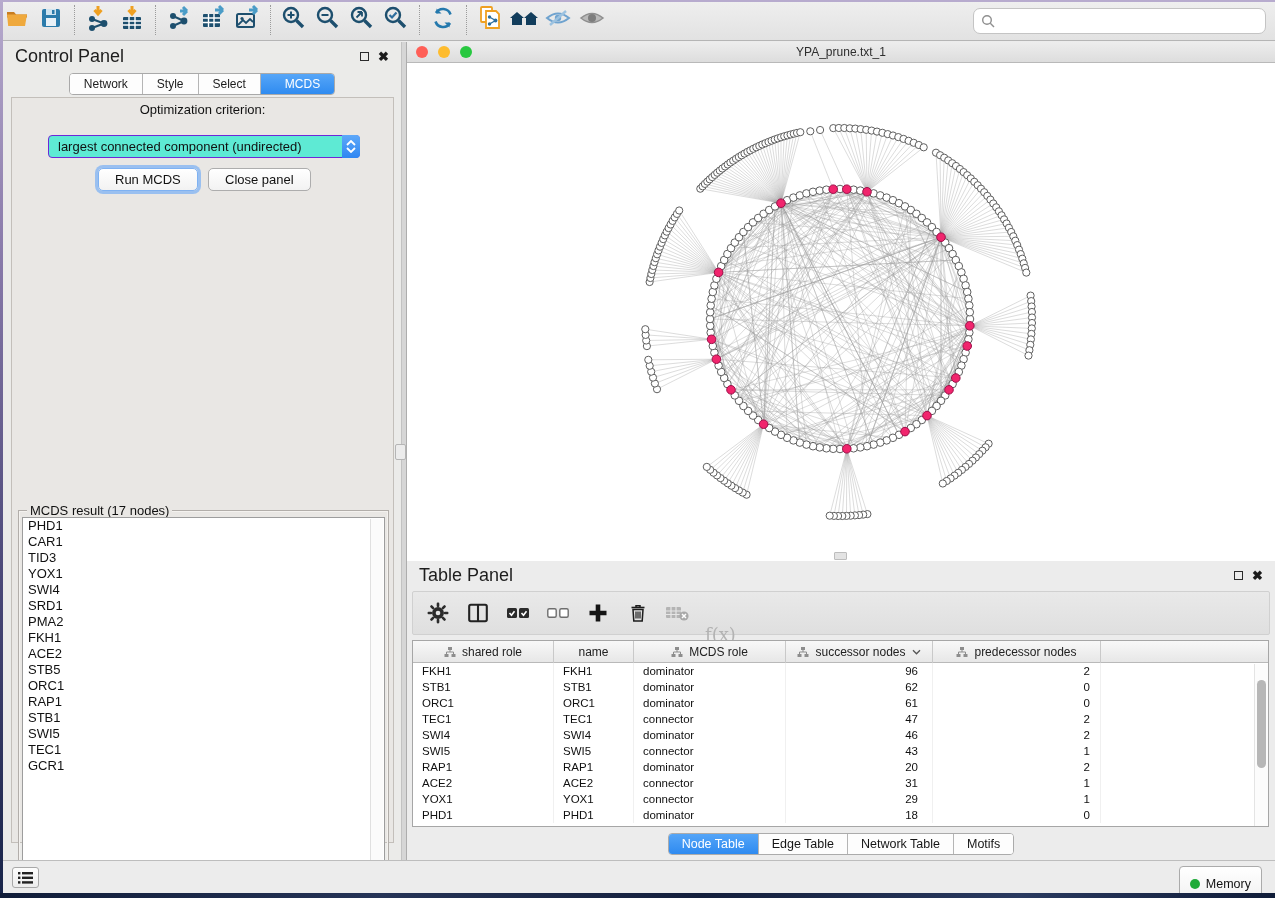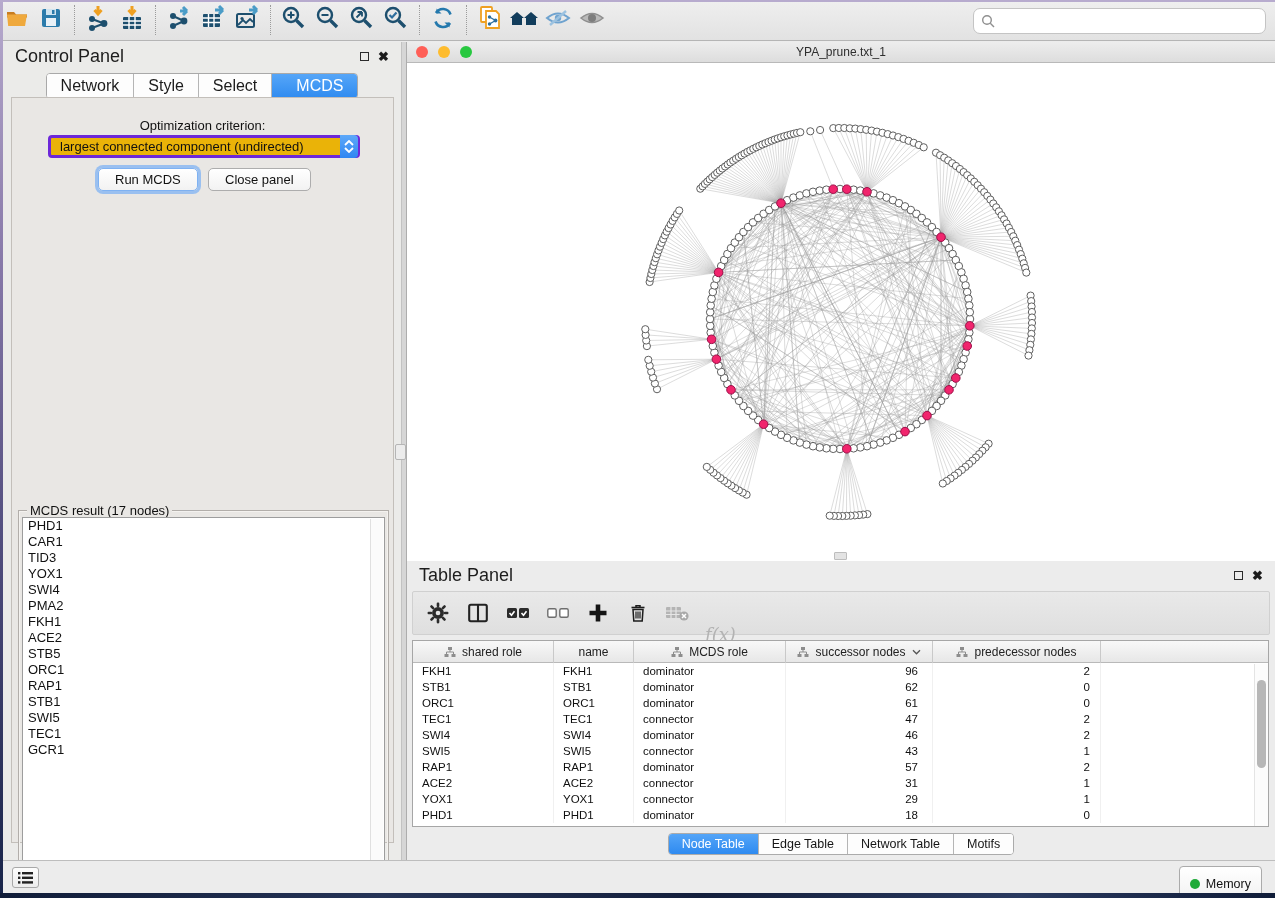--- a/index.html
+++ b/index.html
@@ -29,30 +29,30 @@
   
   #control-panel { left:3px; top:42px; width:398px; height:818px; background:#ebebe9; }
   .panel-header { height:29px; display:flex; align-items:center; padding:0 12px; }
   .panel-title { font-size:18px; color:#1d1d1d; }
   .panel-hdr-icons { margin-left:auto; display:flex; align-items:center; gap:9px; }
   .float-box { width:9px; height:9px; border:1.5px solid #2b2b2b; display:inline-block; }
   .close-x { font-size:13px; font-weight:bold; color:#1b1b1b; line-height:9px; }
 
   .seg-tabs { display:flex; justify-content:center; margin-top:2px; }
   .seg-group { display:flex; border:1px solid #a9a9a9; border-radius:4px; overflow:hidden; background:#fff; }
-  .seg-tab { font-size:16px; color:#1c1c1c; padding:3px 14px; border-right:1px solid #b5b5b5;
+  .seg-tab { font-size:12px; color:#1c1c1c; padding:3px 14px; border-right:1px solid #b5b5b5;
     background:#fdfdfd; cursor:default; }
   .seg-tab:last-child { border-right:none; }
   .seg-tab.active { background:linear-gradient(#56a6f8,#2f8bf0); color:#fff;padding-left:24px; }
 
   #cp-content { left:8px; top:55px; width:383px; height:746px;
     background:#e9e7e4; border:1px solid #c3bfba; }
-  #opt-label { margin-top:20px; text-align:center; font-size:13px; color:#111; }
+  #opt-label { margin-top:4px; text-align:center; font-size:13px; color:#111; }
   #criterion-select { position:absolute; left:36px; top:37px; width:312px; height:23px;
-    background:#eab308; border:3px solid #6d28d9; border-radius:4px; display:flex; align-items:center; }
+    background:#5eead4; border:1px solid #6d28d9; border-radius:4px; display:flex; align-items:center; }
   #criterion-value { font-size:13px; color:#111; padding-left:9px; flex:1; white-space:nowrap; }
   #criterion-stepper { width:18px; height:23px; margin-right:-1px; border-radius:0 4px 4px 0;
     background:linear-gradient(#5ea9f9,#2f86f2); display:flex; flex-direction:column;
     align-items:center; justify-content:center; gap:1px; }
   .btn { height:23px; background:linear-gradient(#ffffff,#f2f2f2); border:1px solid #adadad;
     border-radius:5px; font-size:13px; color:#111; padding:0 16px; }
   #run-btn { position:absolute; left:86px; top:70px; border:1px solid #7fb2f2;
     box-shadow:0 0 0 3px rgba(90,160,250,.55); }
   #closepanel-btn { position:absolute; left:196px; top:70px; }
 
@@ -81,21 +81,21 @@
   .traffic { width:12px; height:12px; border-radius:50%; margin-left:9px; }
   #net-title { position:absolute; left:0; right:0; text-align:center; font-size:12px; color:#2e2e2e; }
   #network-canvas { position:relative; width:868px; height:498px; background:#fff; overflow:hidden;}
 
   
   #table-panel { left:407px; top:561px; width:868px; height:299px; background:#ececec; }
   #tp-toolbar { position:absolute; left:5px; top:30px; width:858px; height:44px;
     background:linear-gradient(#e9e9e9,#dfdfdf); border:1px solid #d0d0d0; border-radius:2px;
     display:flex; align-items:center; padding-left:12px; gap:14px;}
   .tp-btn { width:26px; height:26px; display:flex; align-items:center; justify-content:center;}
-  .fx-label { font-family:"DejaVu Serif", serif; font-style:italic; color:#b3b3b3; font-size:18px;margin-top:42px;}
+  .fx-label { font-family:"DejaVu Serif", serif; color:#b3b3b3; font-size:18px;margin-top:42px;}
 
   #node-table { position:absolute; left:5px; top:79px; width:857px; height:187px;
     background:#fff; border:1px solid #a6a6a6; overflow:hidden;}
   #node-table-header { display:flex; height:22px; background:linear-gradient(#f8f8f8,#e7e7e7);
     border-bottom:1px solid #b9b9b9; }
   .th { display:flex; align-items:center; justify-content:center; gap:6px;
     font-size:12px; color:#222; border-right:1px solid #c9c9c9; height:22px; }
   .td { font-size:11.5px; color:#101010; height:16px; line-height:16px;
     border-right:1px solid #f0f0f0; white-space:nowrap; overflow:hidden;}
   .t-row { display:flex; }
@@ -337,20 +337,21 @@
       <button id="run-btn" class="btn">Run MCDS</button>
       <button id="closepanel-btn" class="btn">Close panel</button>
       <div id="mcds-group">
         <span id="mcds-group-title">MCDS result (17 nodes)</span>
         <div id="mcds-list">
           <div class="list-item">PHD1</div>
             <div class="list-item">CAR1</div>
             <div class="list-item">TID3</div>
             <div class="list-item">YOX1</div>
             <div class="list-item">SWI4</div>
+            <div class="list-item">SRD1</div>
             <div class="list-item">PMA2</div>
             <div class="list-item">FKH1</div>
             <div class="list-item">ACE2</div>
             <div class="list-item">STB5</div>
             <div class="list-item">ORC1</div>
             <div class="list-item">RAP1</div>
             <div class="list-item">STB1</div>
             <div class="list-item">SWI5</div>
             <div class="list-item">TEC1</div>
             <div class="list-item">GCR1</div>
@@ -1315,21 +1316,21 @@
             <div class="td cell-left" style="width: 141px;">SWI5</div>
             <div class="td cell-left" style="width: 80px;">SWI5</div>
             <div class="td cell-left" style="width: 152px;">connector</div>
             <div class="td cell-num-s" style="width: 147px;">43</div>
             <div class="td cell-num-p" style="width: 168px;">1</div>
           </div>
           <div class="t-row">
             <div class="td cell-left" style="width: 141px;">RAP1</div>
             <div class="td cell-left" style="width: 80px;">RAP1</div>
             <div class="td cell-left" style="width: 152px;">dominator</div>
-            <div class="td cell-num-s" style="width: 147px;">57</div>
+            <div class="td cell-num-s" style="width: 147px;">20</div>
             <div class="td cell-num-p" style="width: 168px;">2</div>
           </div>
           <div class="t-row">
             <div class="td cell-left" style="width: 141px;">ACE2</div>
             <div class="td cell-left" style="width: 80px;">ACE2</div>
             <div class="td cell-left" style="width: 152px;">connector</div>
             <div class="td cell-num-s" style="width: 147px;">31</div>
             <div class="td cell-num-p" style="width: 168px;">1</div>
           </div>
           <div class="t-row">

